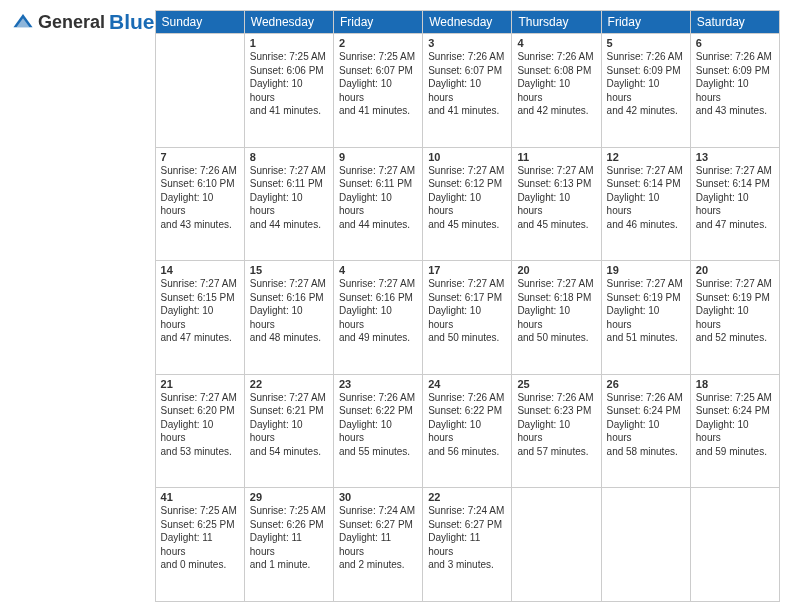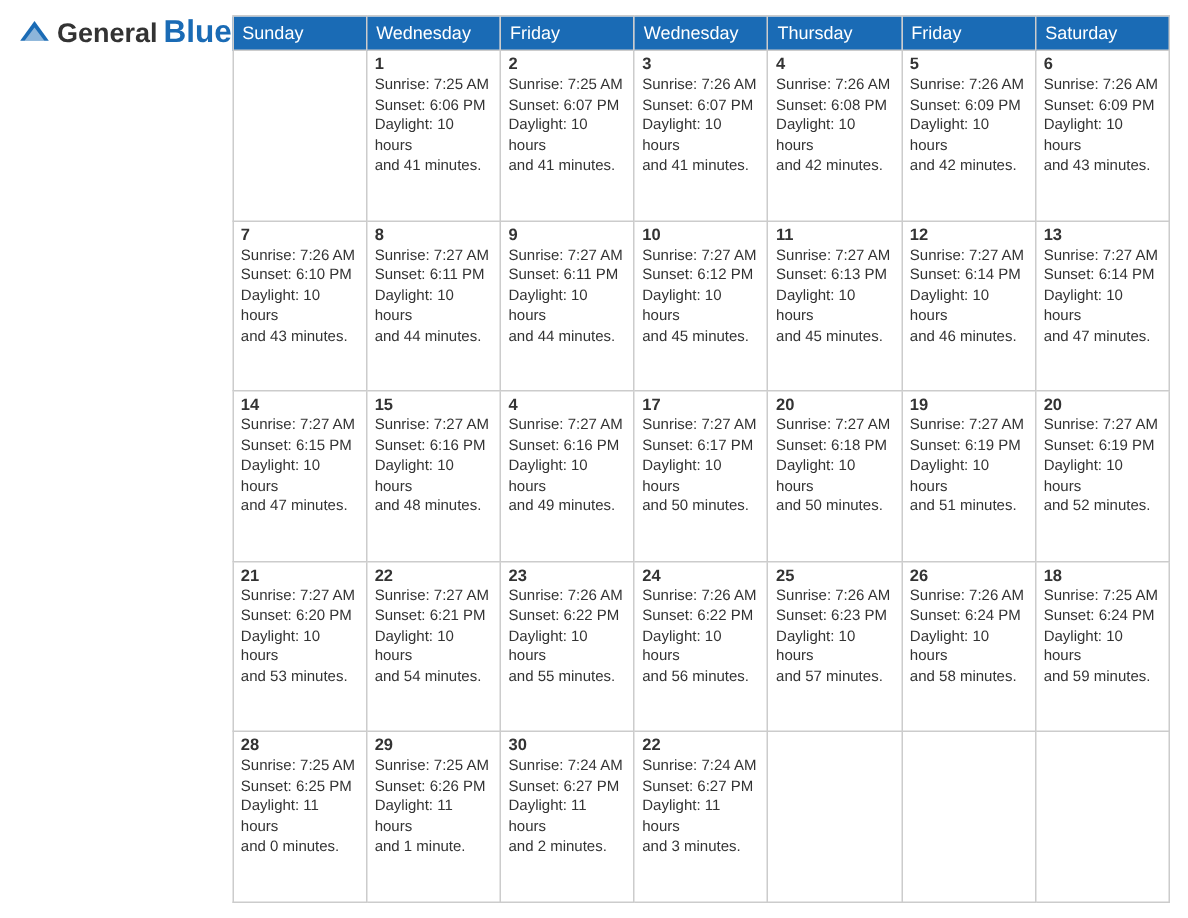--- a/index.html
+++ b/index.html
@@ -233,21 +233,21 @@
             <span class="day-num">26</span>
             <div class="day-info">Sunrise: 7:26 AM<br>Sunset: 6:24 PM<br>Daylight: 10 hours<br>and 58 minutes.</div>
           </td>
           <td>
             <span class="day-num">18</span>
             <div class="day-info">Sunrise: 7:25 AM<br>Sunset: 6:24 PM<br>Daylight: 10 hours<br>and 59 minutes.</div>
           </td>
         </tr>
         <tr>
           <td>
-            <span class="day-num">28</span>
+            <span class="day-num">41</span>
             <div class="day-info">Sunrise: 7:25 AM<br>Sunset: 6:25 PM<br>Daylight: 11 hours<br>and 0 minutes.</div>
           </td>
           <td>
             <span class="day-num">29</span>
             <div class="day-info">Sunrise: 7:25 AM<br>Sunset: 6:26 PM<br>Daylight: 11 hours<br>and 1 minute.</div>
           </td>
           <td>
             <span class="day-num">30</span>
             <div class="day-info">Sunrise: 7:24 AM<br>Sunset: 6:27 PM<br>Daylight: 11 hours<br>and 2 minutes.</div>
           </td>

